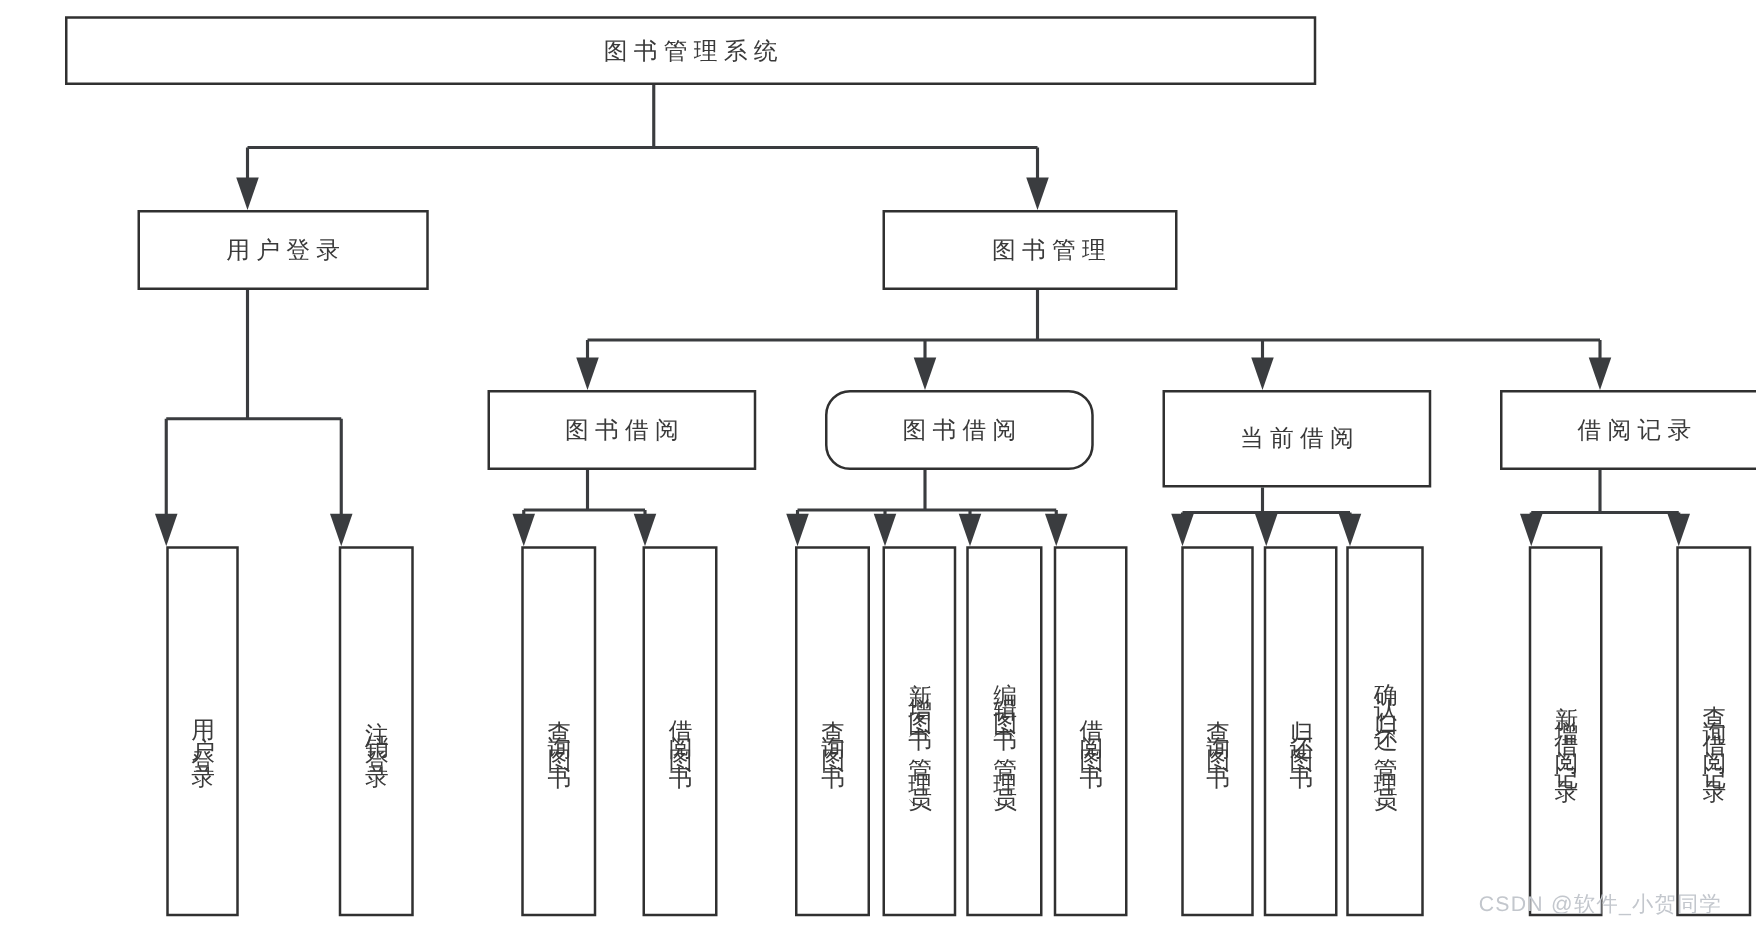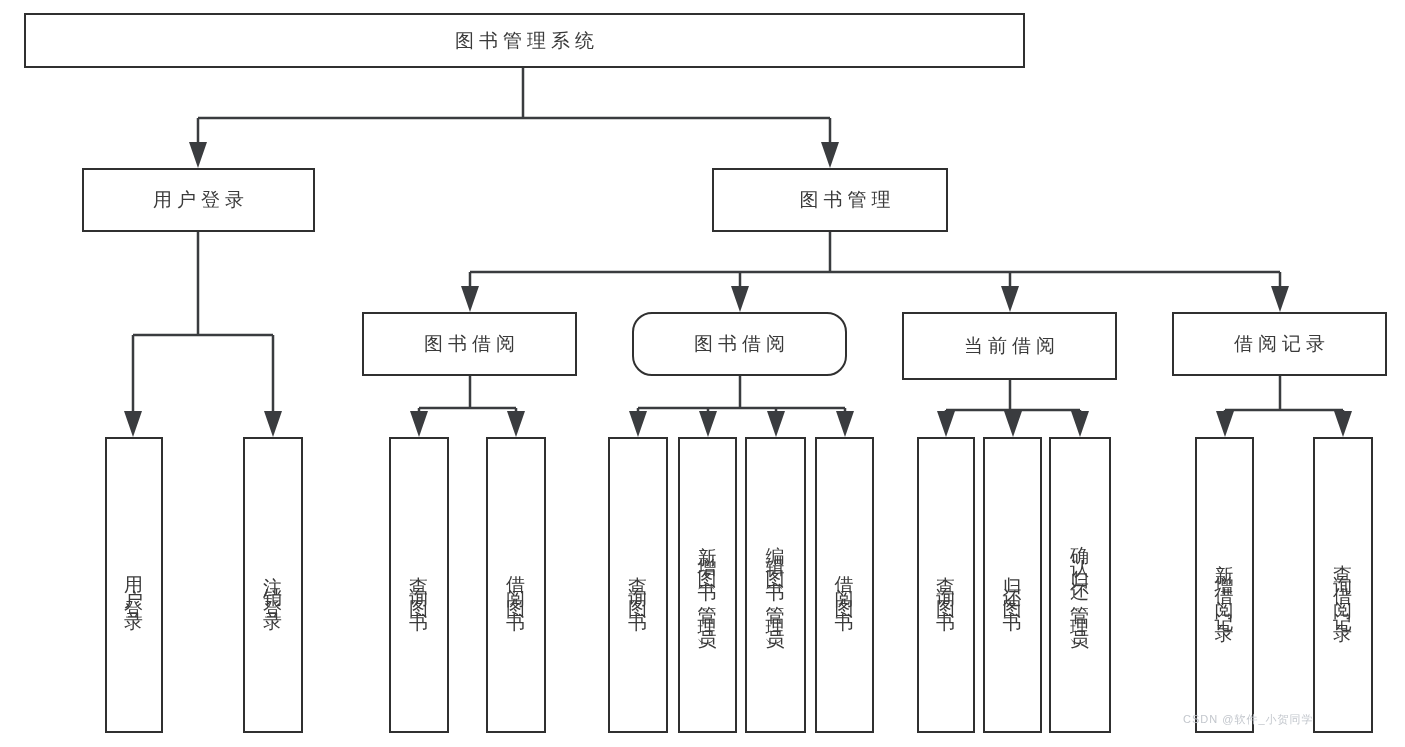--- a/index.html
+++ b/index.html
@@ -18,40 +18,41 @@
     width: 1405px; height: 747px;
   }
   .box {
     position: absolute;
     border: 2.5px solid #303030;
     background: #ffffff;
     display: flex;
     align-items: center;
     justify-content: center;
     color: #3a3a3a;
+    margin-left: 28px;
   }
   .box.h span {
     font-size: 19px;
     letter-spacing: 5px;
     text-indent: 5px;
     white-space: nowrap;
   }
   .box.v span {
     writing-mode: vertical-rl;
     text-orientation: mixed;
     font-size: 19px;
     letter-spacing: 12px;
     line-height: 1;
     white-space: nowrap;
   }
   #watermark {
     position: absolute;
     left: 1183px;
     top: 712px;
-    font-size: 11px;
+    font-size: 17px;
     letter-spacing: 1px;
     color: #c3c7cd;
     white-space: nowrap;
   }
 </style>
 </head>
 <body>
 
 <div id="canvas">
 
@@ -88,31 +89,31 @@
     </g>
   </svg>
 
   <div class="box h" style="left:24px; top:13px; width:1001px; height:55px;">
     <span>图书管理系统</span>
   </div>
 
   <div class="box h" style="left:82px; top:168px; width:233px; height:64px;">
     <span>用户登录</span>
   </div>
-  <div class="box h" style="left:712px; top:168px; width:236px; height:64px;padding-left:30px;">
+  <div class="box h" style="left:678px; top:168px; width:236px; height:64px;padding-left:30px;">
     <span>图书管理</span>
   </div>
 
   <div class="box h" style="left:362px; top:312px; width:215px; height:64px;">
     <span>图书借阅</span>
   </div>
   <div class="box h" style="left:632px; top:312px; width:215px; height:64px;border-radius:20px;">
     <span>图书借阅</span>
   </div>
-  <div class="box h" style="left:902px; top:312px; width:215px; height:68px;">
+  <div class="box h" style="left:902px; top:312px; width:215px; height:78px;">
     <span>当前借阅</span>
   </div>
   <div class="box h" style="left:1172px; top:312px; width:215px; height:64px;">
     <span>借阅记录</span>
   </div>
 
   <div class="box v" style="left:105px; top:437px; width:58px; height:296px;">
     <span>用户登录</span>
   </div>
   <div class="box v" style="left:243px; top:437px; width:60px; height:296px;">

